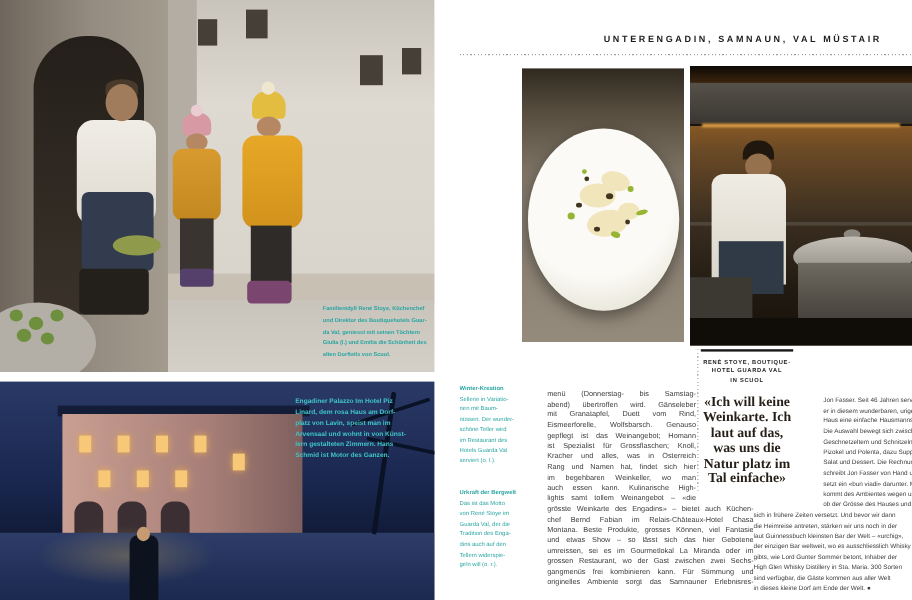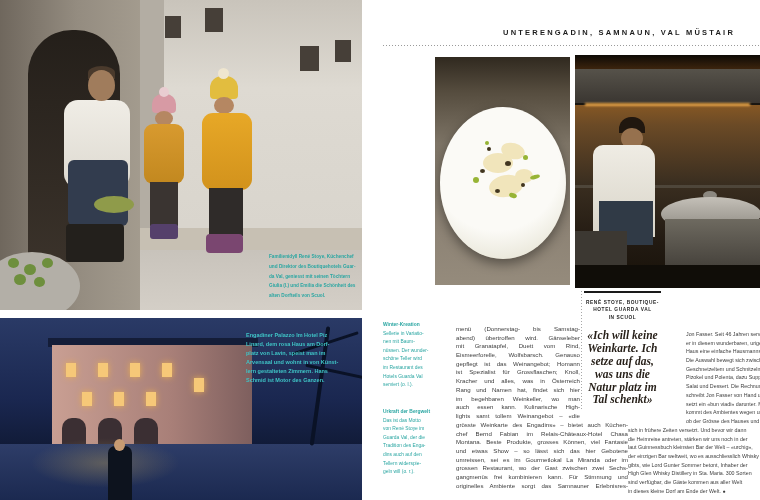--- a/index.html
+++ b/index.html
@@ -106,21 +106,21 @@
   
   .vdot{left:581px;top:291px;width:1px;height:118px;
         background:repeating-linear-gradient(180deg,#a8a8a8 0 1px,transparent 1px 3px);}
   .qrule{left:584px;top:291px;width:77px;height:2px;background:#1a1a1a;}
   .qattr{left:584px;top:299px;width:77px;text-align:center;font-size:4.8px;font-weight:bold;
          letter-spacing:0.6px;line-height:7.4px;color:#1f1f1f;}
   .qattr .qaline{height:7.4px;overflow:hidden;}
   .qtext{left:578px;top:329px;width:89px;text-align:center;
          font-family:"Liberation Serif",serif;font-weight:bold;font-size:11.5px;
          line-height:12.9px;color:#261f18;}
-  .qtext .qline{height:12.9px;overflow:hidden;font-style:italic;}
+  .qtext .qline{height:12.9px;overflow:hidden;}
 </style>
 </head>
 <body>
 
 <div class="page">
 
   <div class="photo photoA">
     <div class="abs pa-white"></div>
     <div class="abs pa-alley"></div>
     <div class="abs pa-win" style="left:165px;top:16px;width:16px;height:22px;"></div>
@@ -310,24 +310,24 @@
   <div class="abs qattr">
 
   <div class="qaline">RENÉ STOYE, BOUTIQUE-</div>
       <div class="qaline">HOTEL GUARDA VAL</div>
       <div class="qaline">IN SCUOL</div>
     </div>
   <div class="abs qtext">
 
   <div class="qline">«Ich will keine</div>
       <div class="qline">Weinkarte. Ich</div>
-      <div class="qline">setze auf das,</div>
+      <div class="qline">laut auf das,</div>
       <div class="qline">was uns die</div>
       <div class="qline">Natur platz im</div>
-      <div class="qline">Tal schenkt»</div>
+      <div class="qline">Tal einfache»</div>
     </div>
 
   <div class="abs bcol-sm colB-n">
 
   <div class="ln">Jon Fasser. Seit 46 Jahren serviert</div>
       <div class="ln">er in diesem wunderbaren, urigen</div>
       <div class="ln">Haus eine einfache Hausmannskost.</div>
       <div class="ln">Die Auswahl bewegt sich zwischen</div>
       <div class="ln">Geschnetzeltem und Schnitzeln,</div>
       <div class="ln">Pizokel und Polenta, dazu Suppe,</div>

